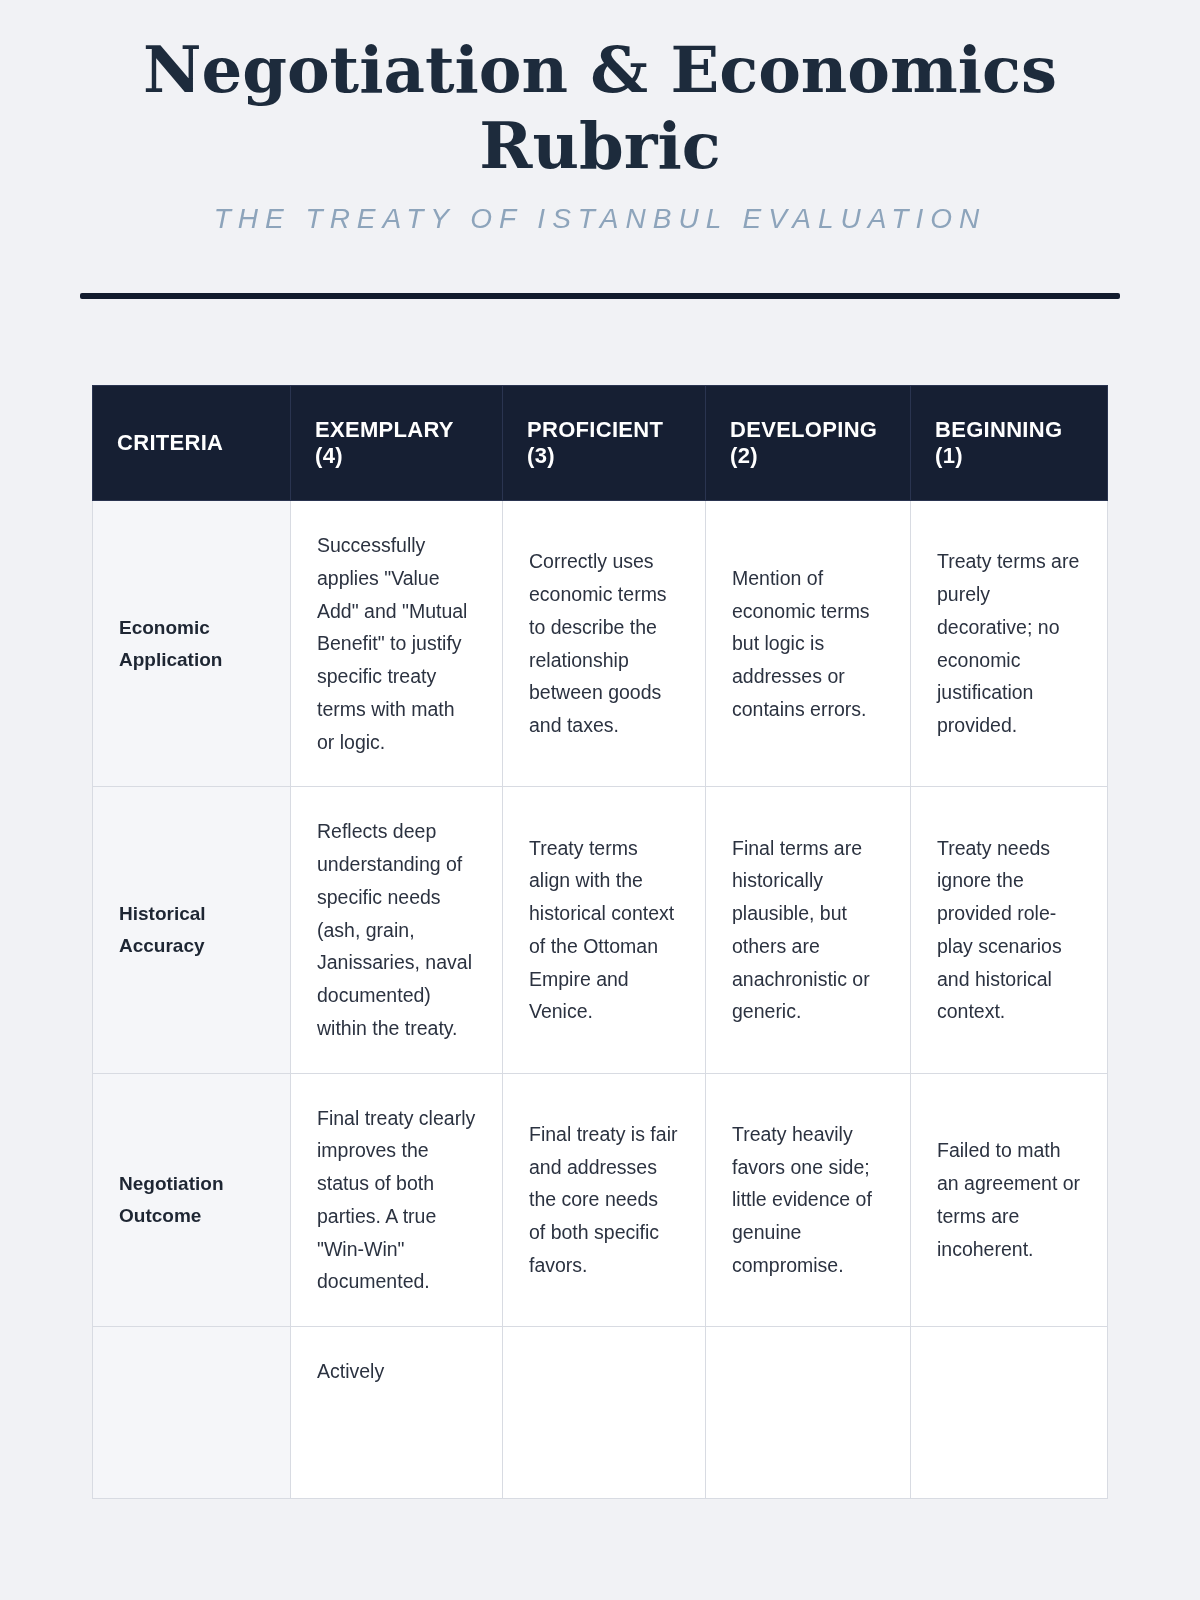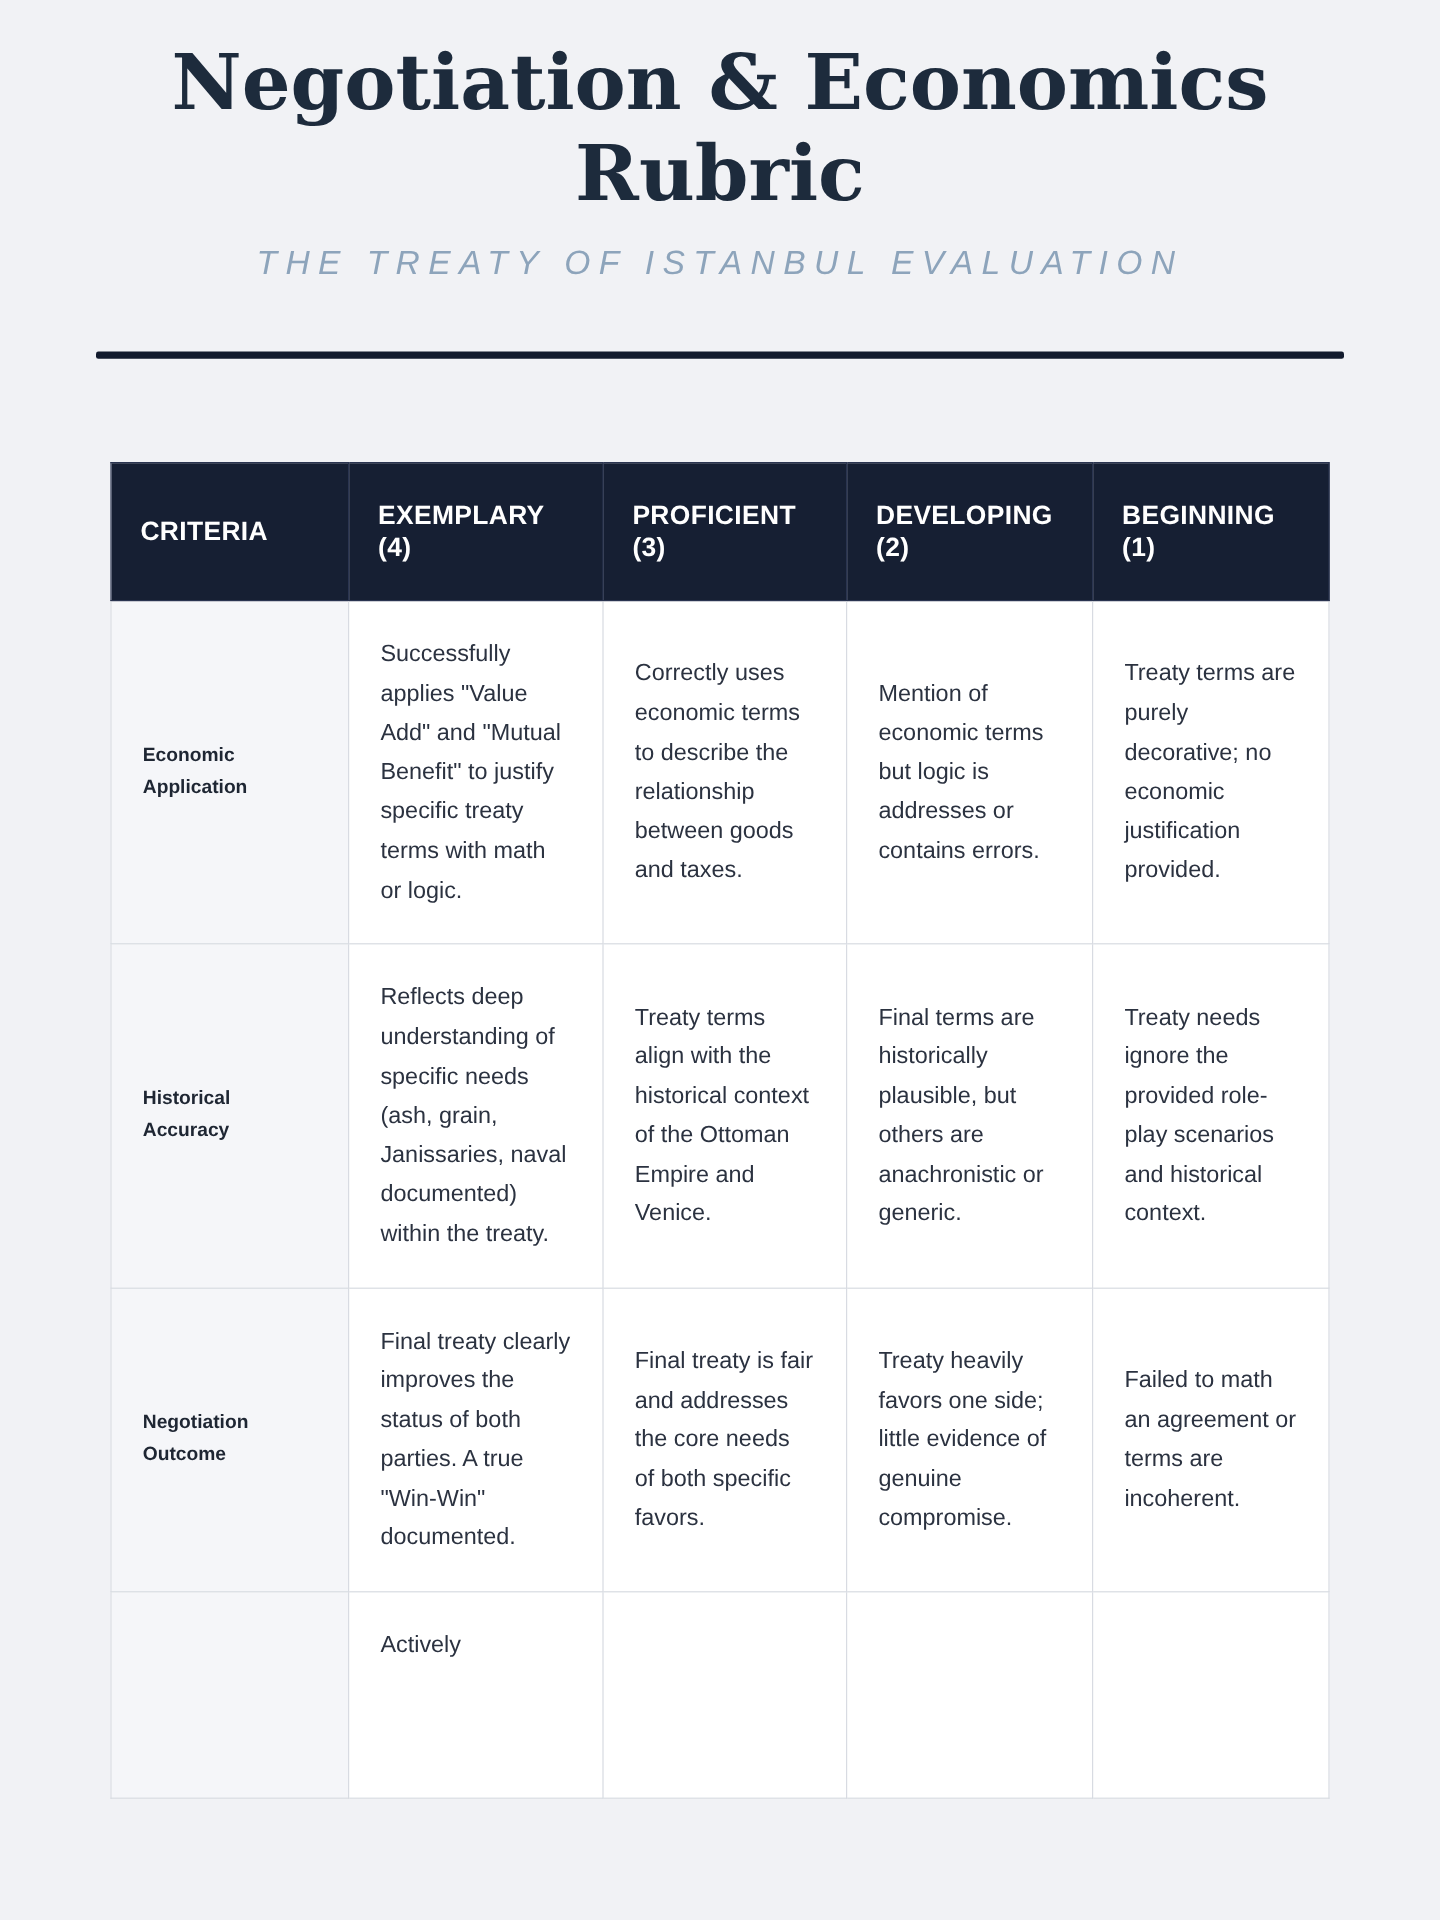--- a/index.html
+++ b/index.html
@@ -73,21 +73,21 @@
     padding: 28px 26px;
     font-size: 19.5px;
     line-height: 1.68;
     color: #2b3240;
     background: #ffffff;
   }
   table.rubric td.criteria {
     background: #f5f6f9;
     font-weight: bold;
     color: #1e2633;
-    font-size: 16px;
+    font-size: 19px;
   }
   table.rubric tr.partial td {
     height: 172px;
     vertical-align: top;
   }
 </style>
 </head>
 <body>
 
 <div class="page">

